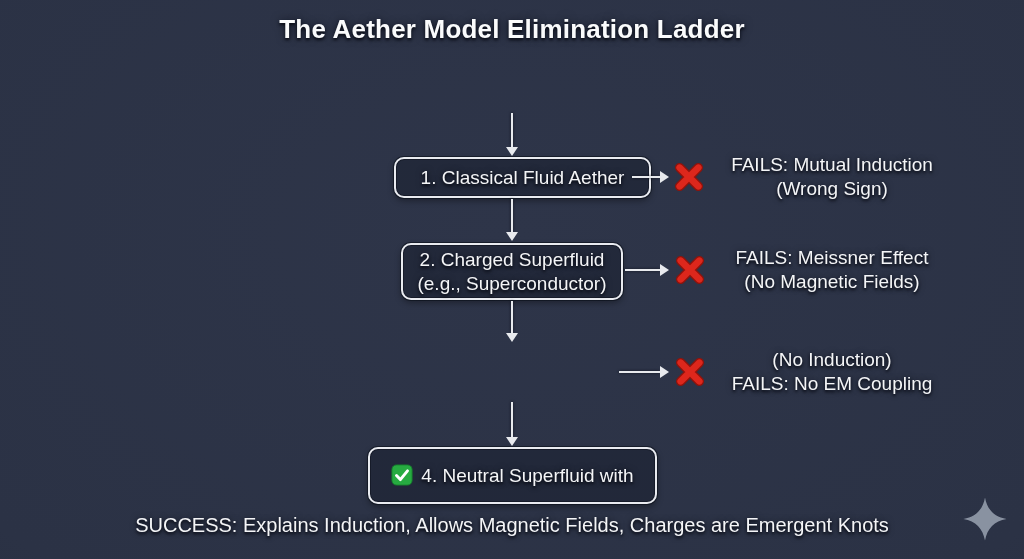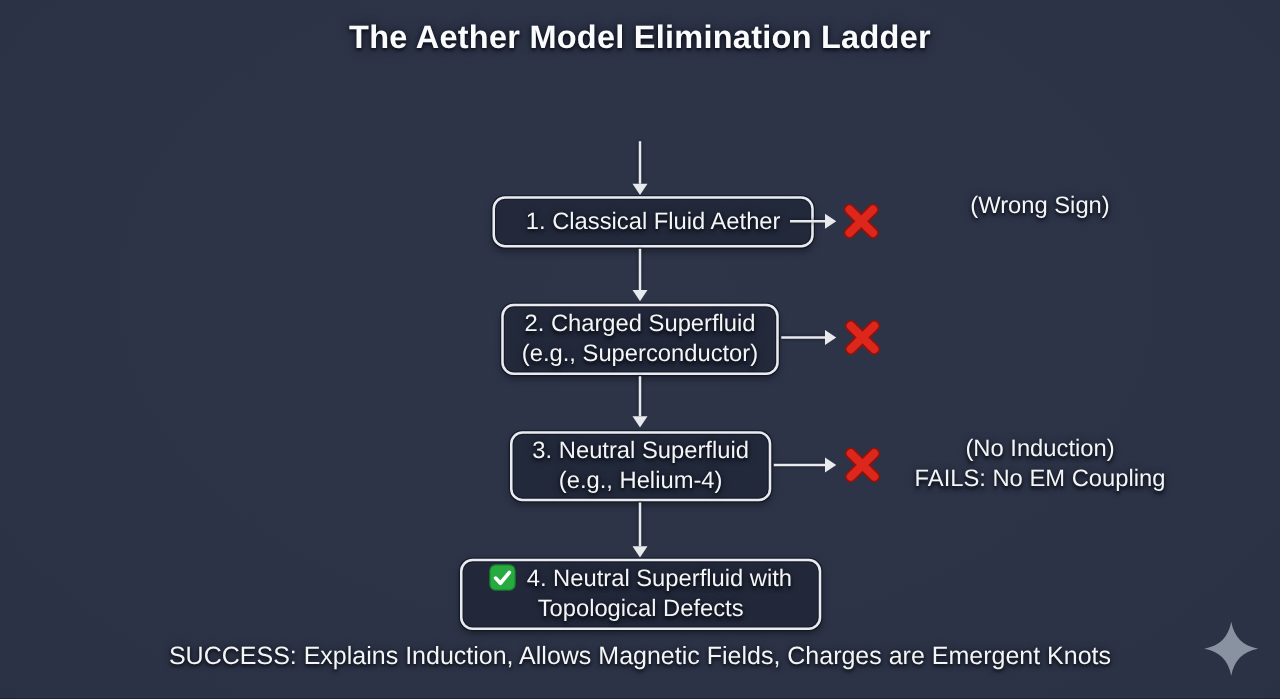--- a/index.html
+++ b/index.html
@@ -66,61 +66,61 @@
 
   <div class="node" style="left:394px;top:157px;width:257px;height:41px;">
     <div>1. Classical Fluid Aether</div>
   </div>
   <div class="harrow" style="left:632px;top:176px;width:28px;"></div>
   <svg class="xmark" style="left:674px;top:162px;" viewBox="0 0 32 32">
     <path d="M6 6 L26 26 M26 6 L6 26" stroke="#8f130c" stroke-width="10" stroke-linecap="round"></path>
     <path d="M6 6 L26 26 M26 6 L6 26" stroke="#dd271c" stroke-width="7" stroke-linecap="round"></path>
   </svg>
   <div class="fail" style="left:700px;top:153px;">
+    <div>FAILS: Mutual Induction</div>
     <div>(Wrong Sign)</div>
   </div>
 
   <div class="varrow" style="left:511px;top:199px;height:33px;"></div>
 
   <div class="node" style="left:401px;top:243px;width:222px;height:57px;">
     <div>2. Charged Superfluid</div>
     <div>(e.g., Superconductor)</div>
   </div>
   <div class="harrow" style="left:625px;top:269px;width:35px;"></div>
   <svg class="xmark" style="left:675px;top:255px;" viewBox="0 0 32 32">
     <path d="M6 6 L26 26 M26 6 L6 26" stroke="#8f130c" stroke-width="10" stroke-linecap="round"></path>
     <path d="M6 6 L26 26 M26 6 L6 26" stroke="#dd271c" stroke-width="7" stroke-linecap="round"></path>
   </svg>
+  <div class="fail" style="left:700px;top:246px;">
+    <div>FAILS: Meissner Effect</div>
+    <div>(No Magnetic Fields)</div>
+  </div>
 
   <div class="varrow" style="left:511px;top:301px;height:32px;"></div>
 
-  <div class="node" style="left:408px;top:345px;width:209px;height:56px;">
-    <div>3. Neutral Superfluid</div>
-    <div>(e.g., Helium-4)</div>
-  </div>
   <div class="harrow" style="left:619px;top:371px;width:41px;"></div>
   <svg class="xmark" style="left:675px;top:357px;" viewBox="0 0 32 32">
     <path d="M6 6 L26 26 M26 6 L6 26" stroke="#8f130c" stroke-width="10" stroke-linecap="round"></path>
     <path d="M6 6 L26 26 M26 6 L6 26" stroke="#dd271c" stroke-width="7" stroke-linecap="round"></path>
   </svg>
   <div class="fail" style="left:700px;top:348px;">
     <div>(No Induction)</div>
     <div>FAILS: No EM Coupling</div>
   </div>
 
   <div class="varrow" style="left:511px;top:402px;height:35px;"></div>
 
   <div class="node" style="left:368px;top:447px;width:289px;height:57px;">
     <div>
       <svg class="check" viewBox="0 0 24 24">
         <rect x="1" y="1" width="22" height="22" rx="5" fill="#27ab41" stroke="#15802c" stroke-width="1"></rect>
         <path d="M6 12.5 L10.2 17 L18 7.5" fill="none" stroke="#ffffff" stroke-width="3.2" stroke-linecap="round" stroke-linejoin="round"></path>
       </svg><span>4. Neutral Superfluid with</span>
     </div>
-    <div>Topological Defects</div>
   </div>
 
   <div class="footer">SUCCESS: Explains Induction, Allows Magnetic Fields, Charges are Emergent Knots</div>
 
   <svg class="sparkle" viewBox="0 0 32 32">
     <path d="M16 1 C17.6 9.6 22.4 14.4 31 16 C22.4 17.6 17.6 22.4 16 31 C14.4 22.4 9.6 17.6 1 16 C9.6 14.4 14.4 9.6 16 1 Z" fill="#9aa3b2"></path>
   </svg>
 
 </div>
 

